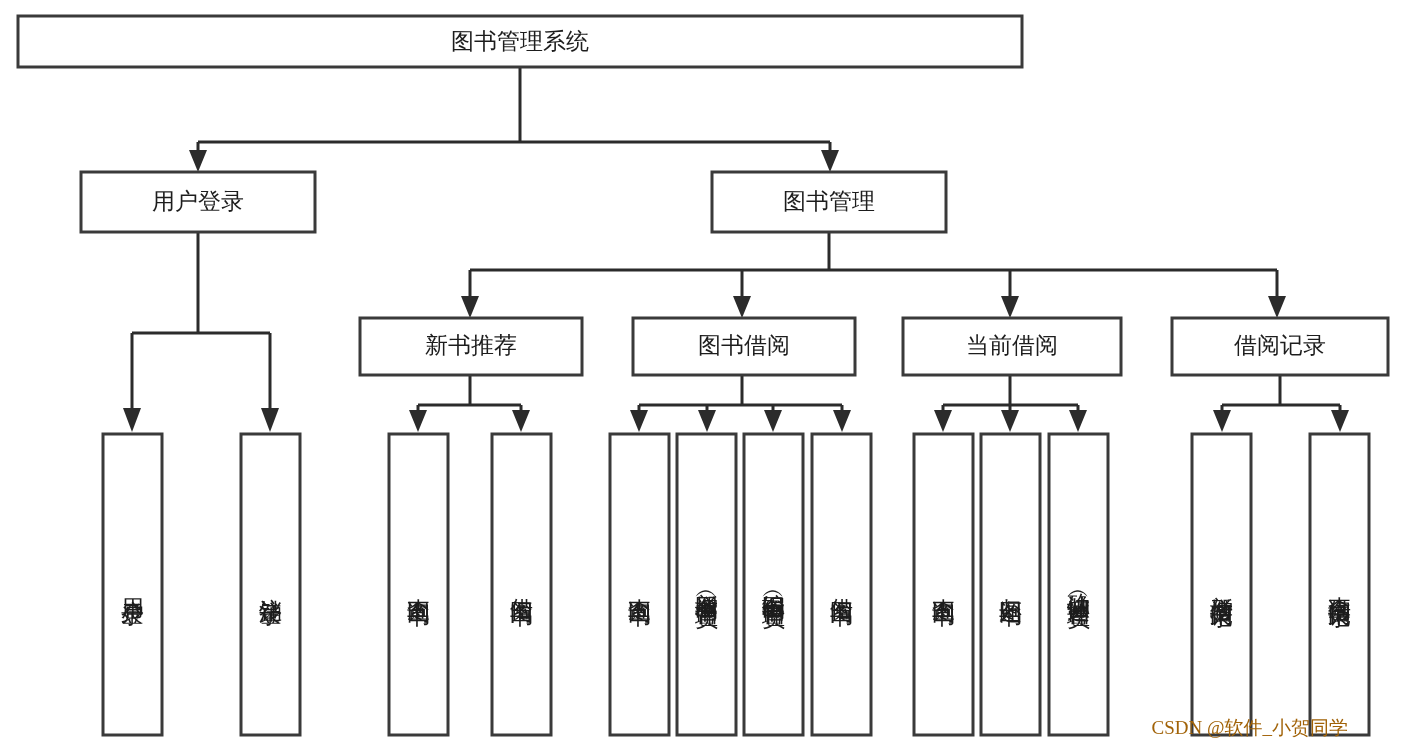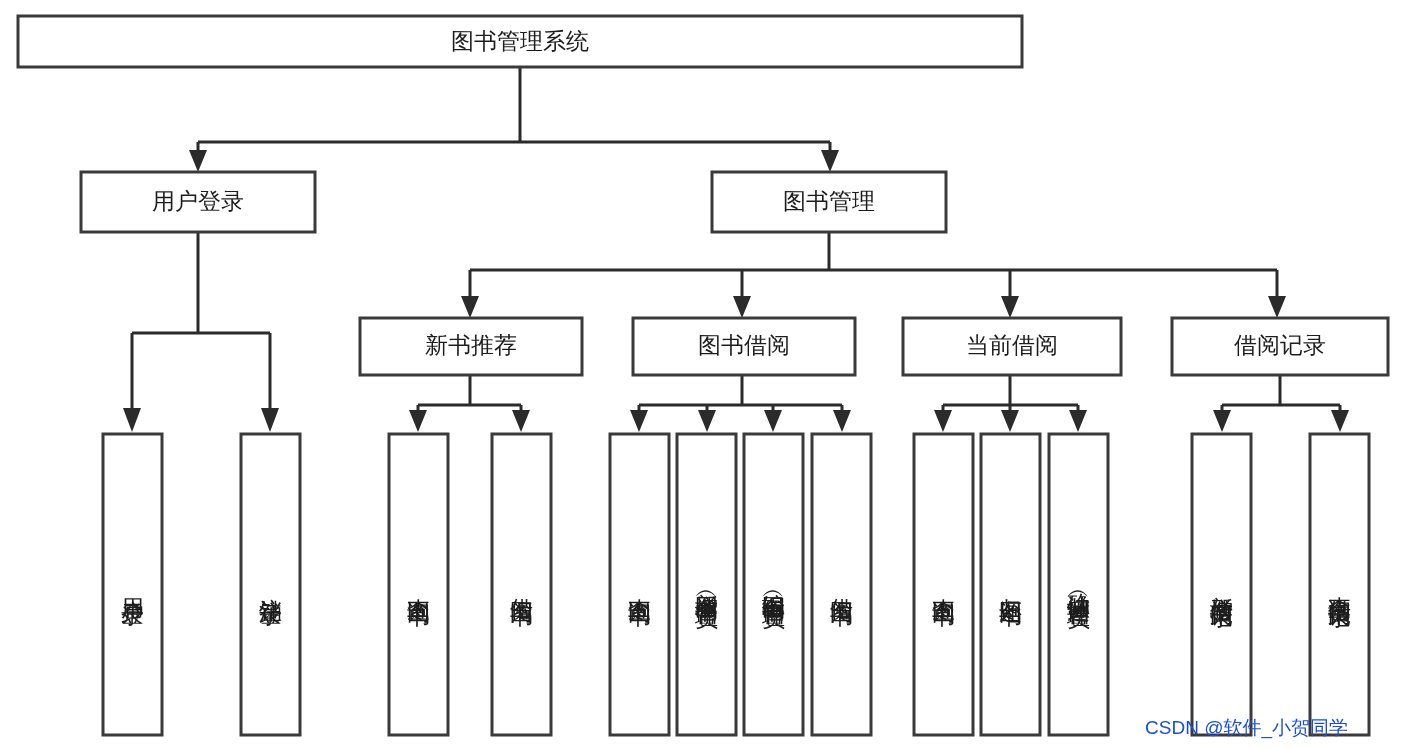--- a/index.html
+++ b/index.html
@@ -53,23 +53,23 @@
     fill: #1d1d1d;
     writing-mode: vertical-rl;
     text-orientation: upright;
     text-anchor: middle;
     letter-spacing: 2px;
   }
   .watermark {
     position: absolute;
     right: 8px;
     bottom: 6px;
-    font-family: Liberation Sans, sans-serif;
+    font-family: Liberation Serif, serif;
     font-size: 19px;
-    color: #1d4ed8;
+    color: #a16207;
     white-space: nowrap;
     pointer-events: none;
   }
 </style>
 </head>
 <body>
 
 <div id="diagram-root">
   <svg class="diagram" viewBox="0 0 1405 747" xmlns="http://www.w3.org/2000/svg">
 

